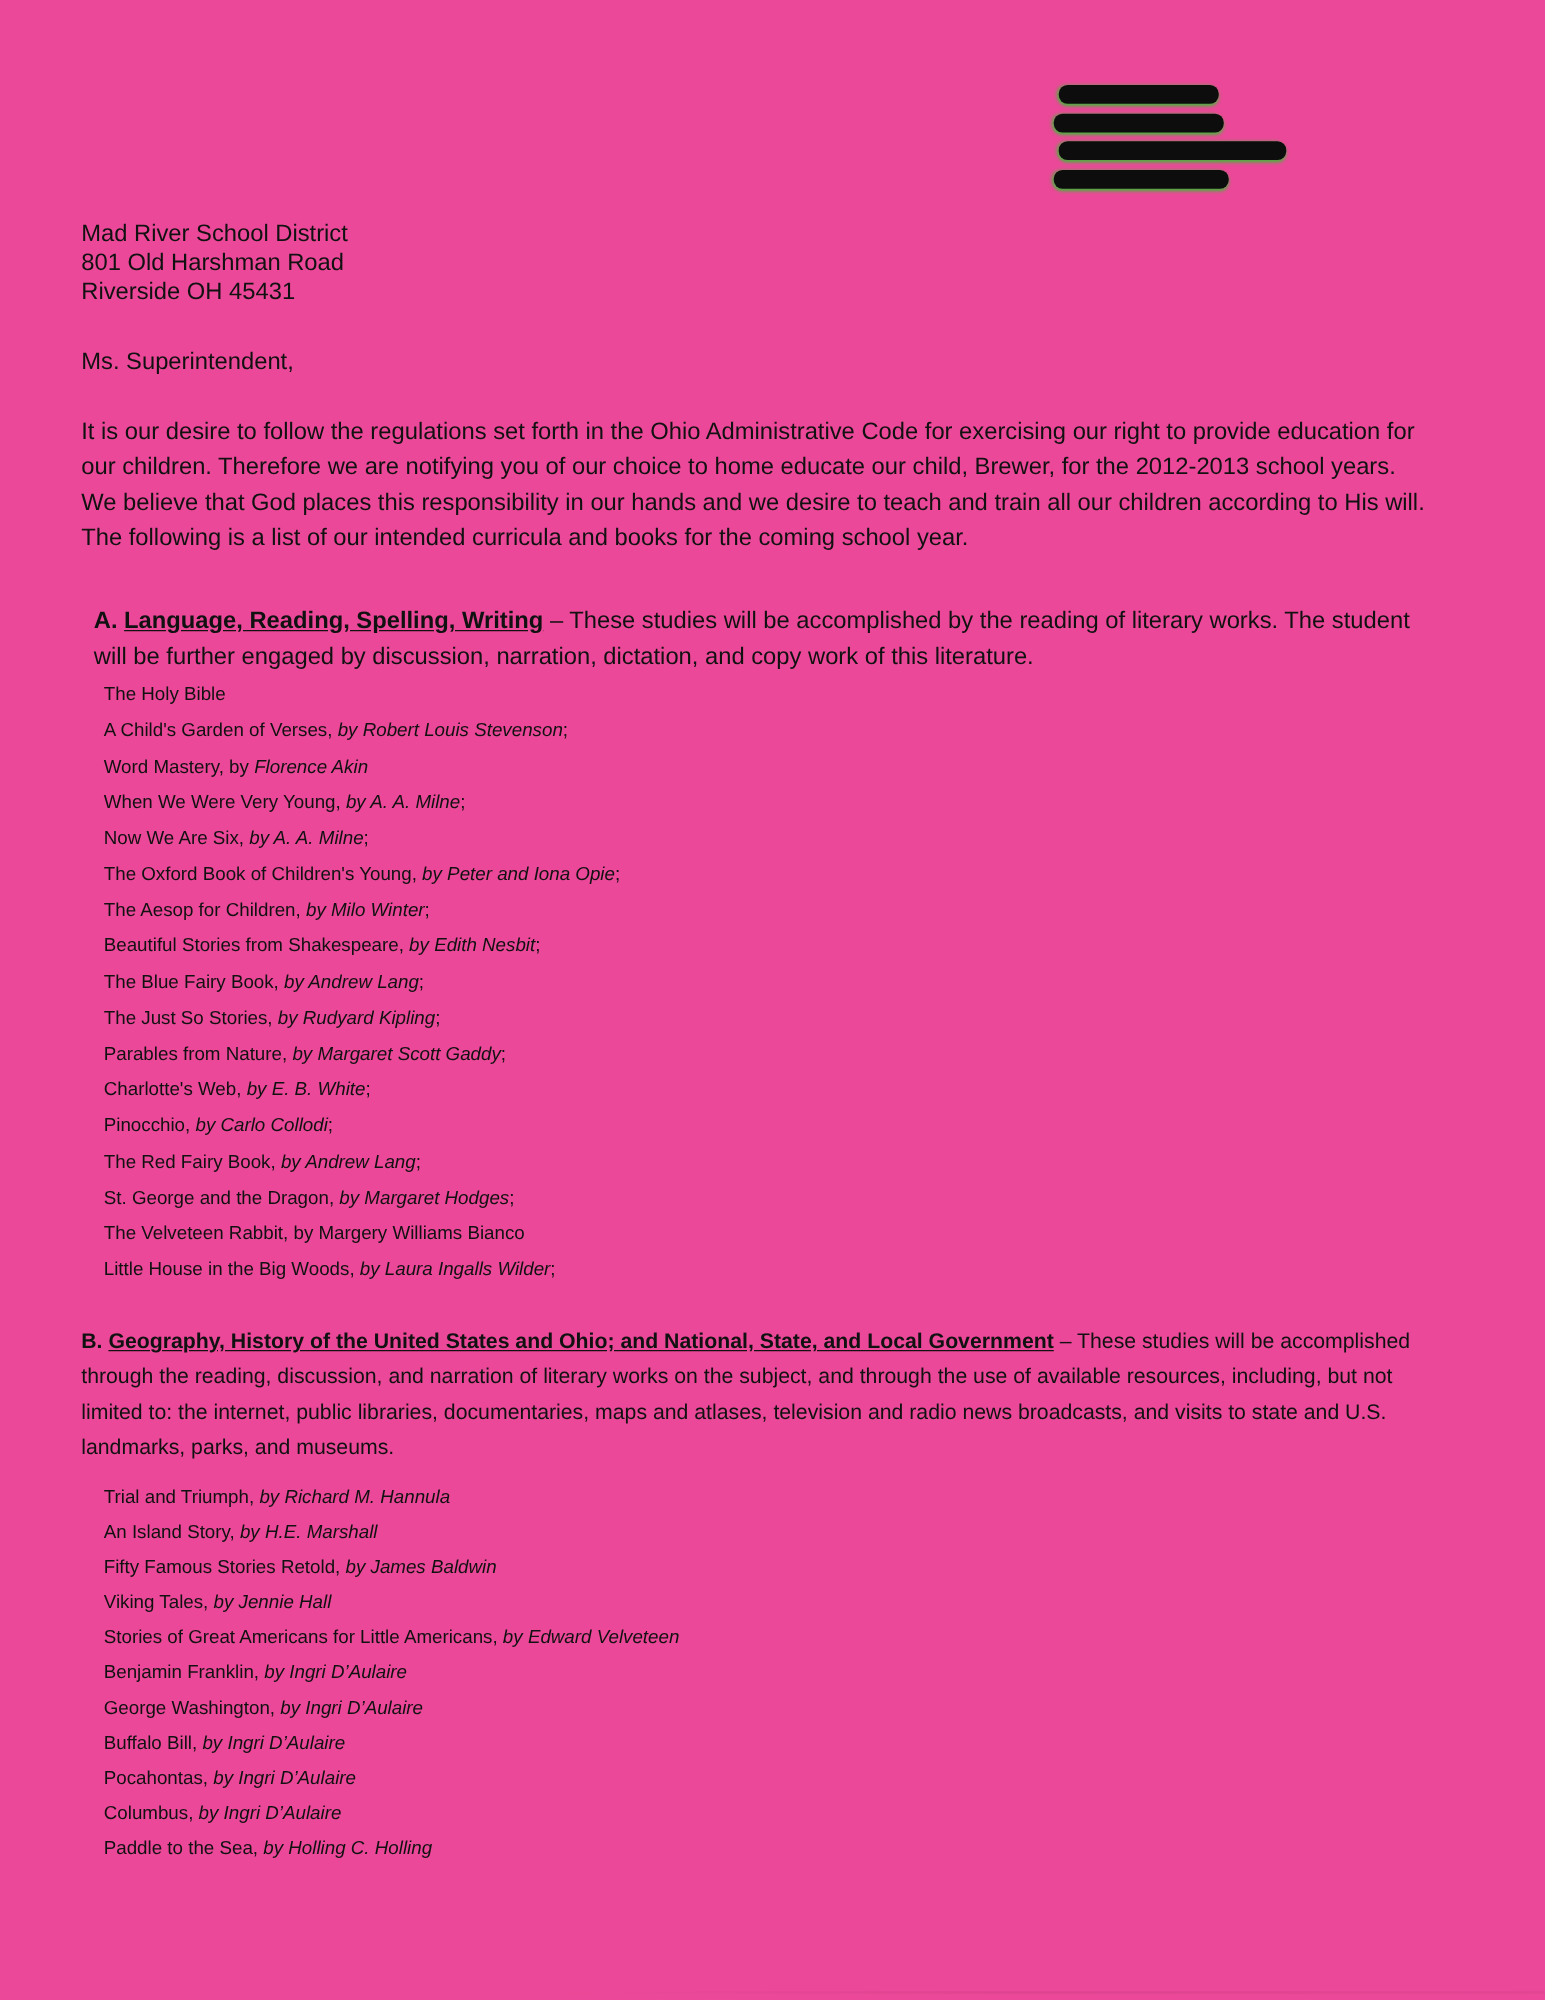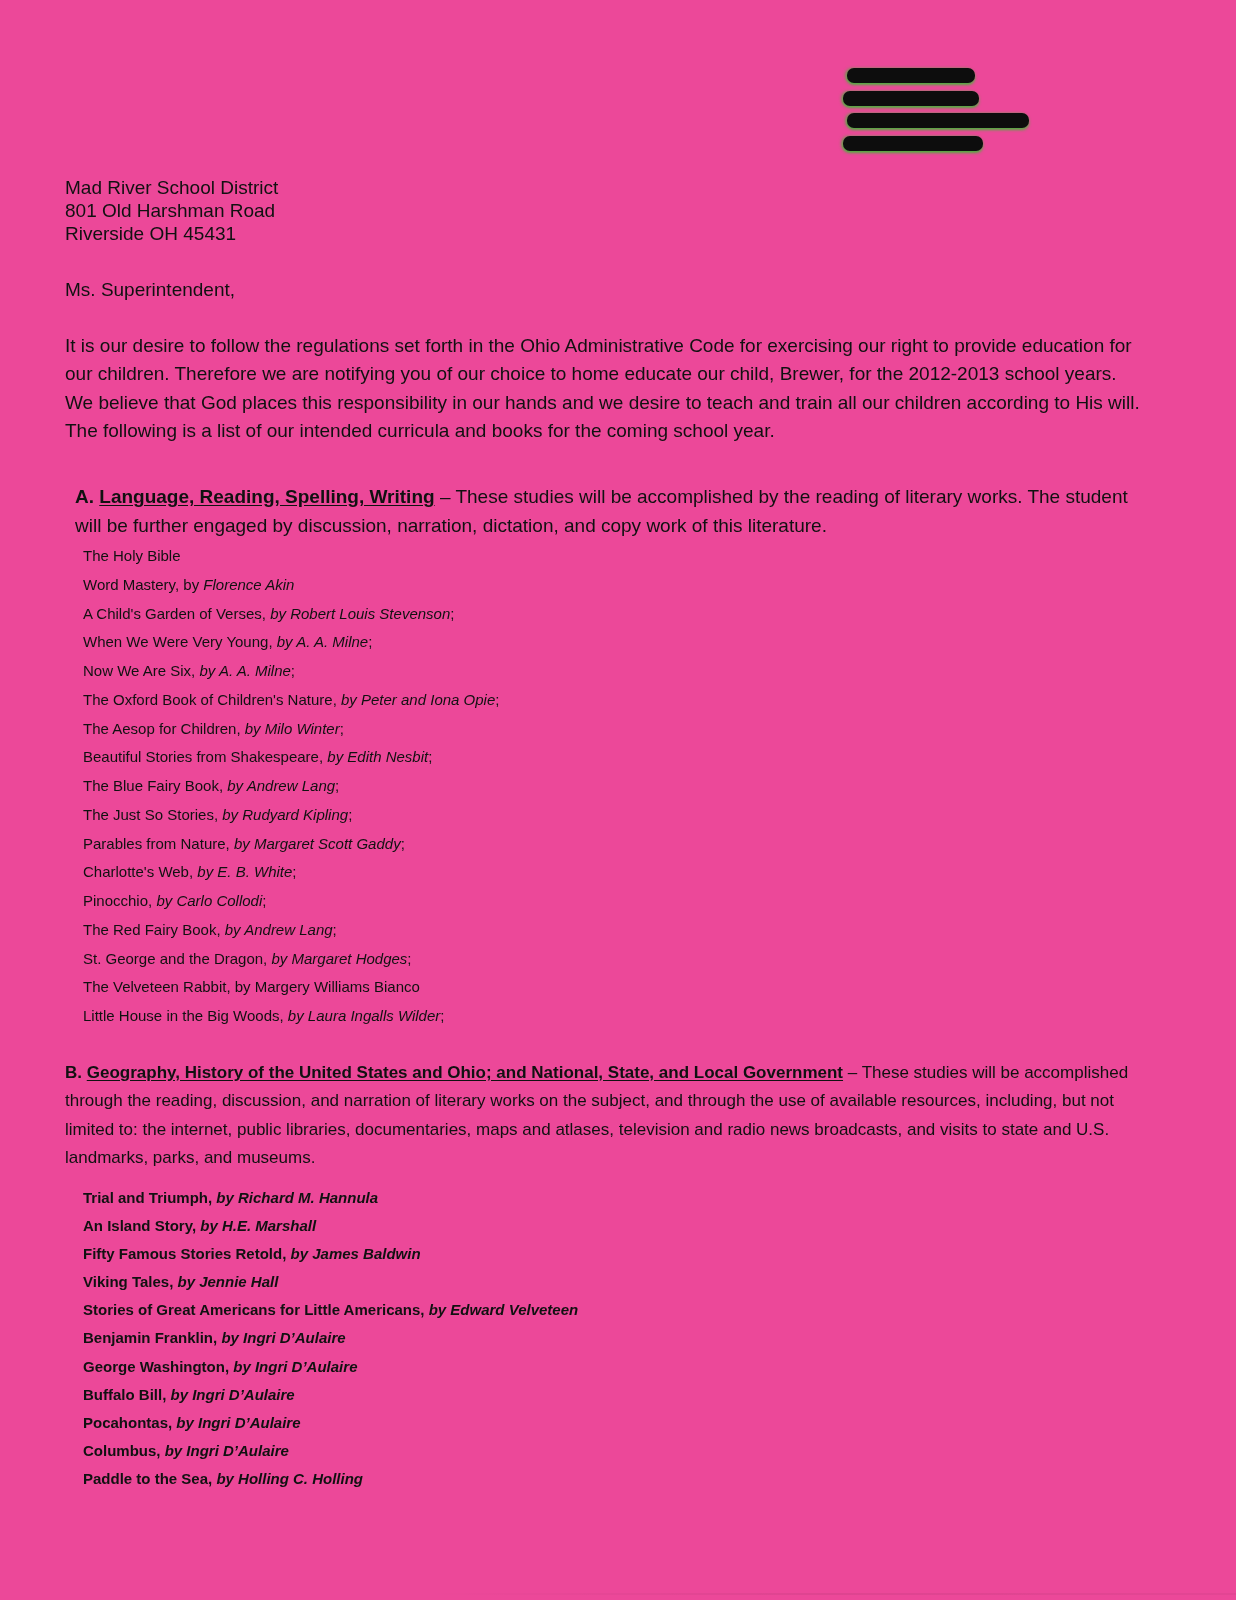--- a/index.html
+++ b/index.html
@@ -98,21 +98,21 @@
 
     .book-list {
       position: absolute;
       left: 65px;
       list-style: none;
       margin: 0;
       padding: 0;
       font-size: 15px;
     }
     .book-list.list-a { top: 545px; }
-    .book-list.list-b { top: 1187px; font-weight: bold; }
+    .book-list.list-b { top: 1187px; }
     .book-list li {
       height: 28.75px;
       line-height: 22px;
       white-space: nowrap;
       margin-left: 18px;
     }
     .book-list.list-b li { height: 28.1px; }
     .book-list .author { font-style: italic; }
 
     .scan-edge {
@@ -143,25 +143,25 @@
   </div>
 
   <div class="salutation">Ms. Superintendent,</div>
 
   <p class="intro">It is our desire to follow the regulations set forth in the Ohio Administrative Code for exercising our right to provide education for our children. Therefore we are notifying you of our choice to home educate our child, Brewer, for the 2012-2013 school years.  We believe that God places this responsibility in our hands and we desire to teach and train all our children according to His will.  The following is a list of our intended curricula and books for the coming school year.</p>
 
   <p class="section-a"><span class="section-label">A.</span> <span class="section-title">Language, Reading, Spelling, Writing</span><span> – These studies will be accomplished by the reading of literary works.  The student will be further engaged by discussion, narration, dictation, and copy work of this literature.</span></p>
 
   <ul class="book-list list-a">
       <li><span>The Holy Bible</span><span class="author"></span><span></span></li>
+      <li><span>A Child's Garden of Verses, </span><span class="author">by Robert Louis Stevenson</span><span>;</span></li>
       <li><span>Word Mastery, by </span><span class="author">Florence Akin</span><span></span></li>
-      <li><span>A Child's Garden of Verses, </span><span class="author">by Robert Louis Stevenson</span><span>;</span></li>
       <li><span>When We Were Very Young, </span><span class="author">by A. A. Milne</span><span>;</span></li>
       <li><span>Now We Are Six, </span><span class="author">by A. A. Milne</span><span>;</span></li>
-      <li><span>The Oxford Book of Children's Nature, </span><span class="author">by Peter and Iona Opie</span><span>;</span></li>
+      <li><span>The Oxford Book of Children's Young, </span><span class="author">by Peter and Iona Opie</span><span>;</span></li>
       <li><span>The Aesop for Children, </span><span class="author">by Milo Winter</span><span>;</span></li>
       <li><span>Beautiful Stories from Shakespeare, </span><span class="author">by Edith Nesbit</span><span>;</span></li>
       <li><span>The Blue Fairy Book, </span><span class="author">by Andrew Lang</span><span>;</span></li>
       <li><span>The Just So Stories, </span><span class="author">by Rudyard Kipling</span><span>;</span></li>
       <li><span>Parables from Nature, </span><span class="author">by Margaret Scott Gaddy</span><span>;</span></li>
       <li><span>Charlotte's Web, </span><span class="author">by E. B. White</span><span>;</span></li>
       <li><span>Pinocchio, </span><span class="author">by Carlo Collodi</span><span>;</span></li>
       <li><span>The Red Fairy Book, </span><span class="author">by Andrew Lang</span><span>;</span></li>
       <li><span>St. George and the Dragon, </span><span class="author">by Margaret Hodges</span><span>;</span></li>
       <li><span>The Velveteen Rabbit, by Margery Williams Bianco</span><span class="author"></span><span></span></li>

